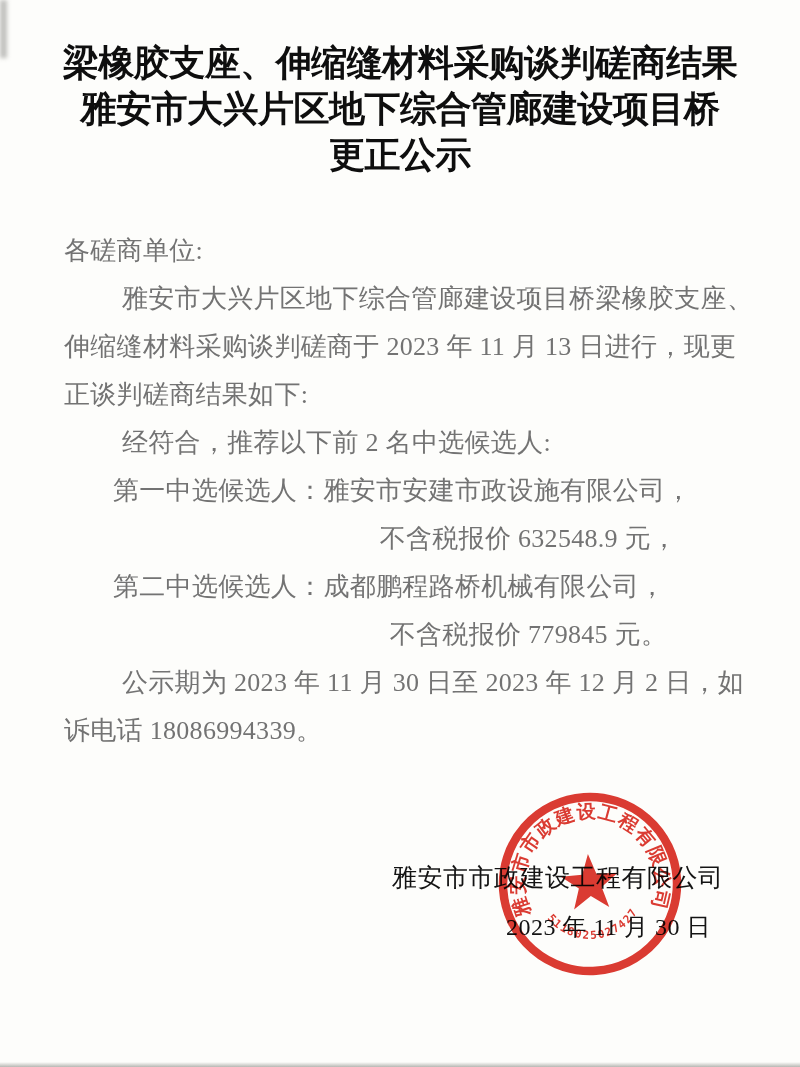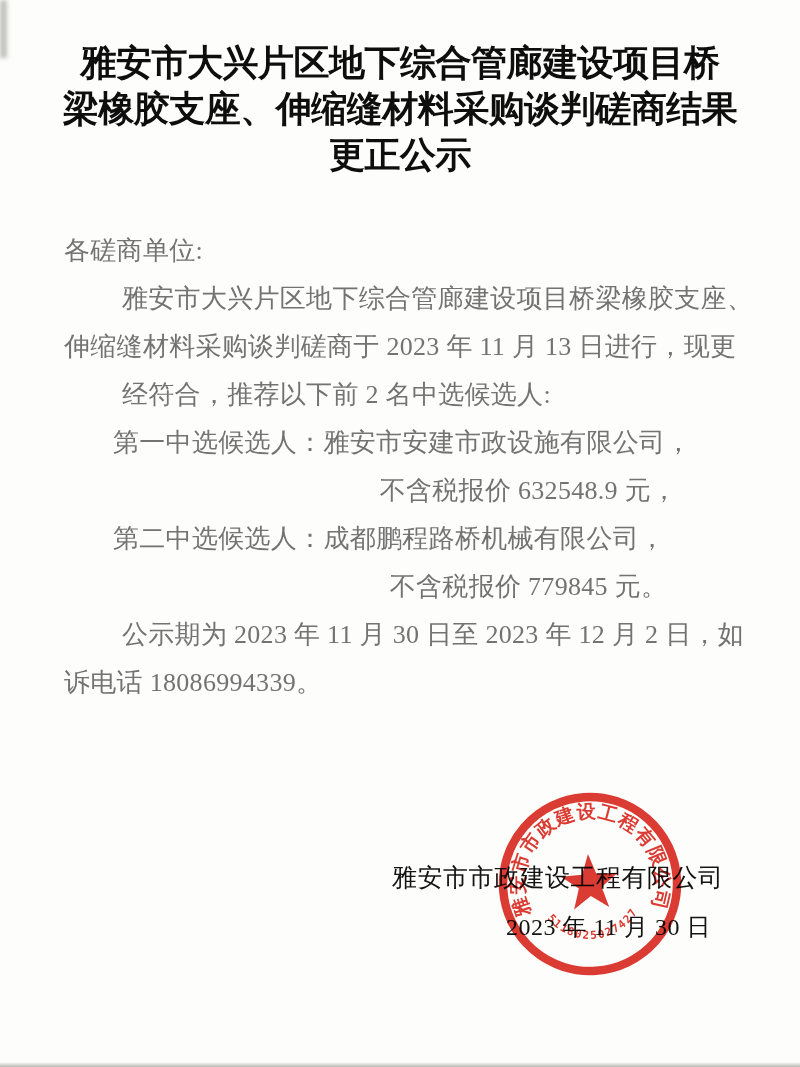--- a/index.html
+++ b/index.html
@@ -81,29 +81,30 @@
   }
 </style>
 </head>
 <body>
 
 <div class="page">
 
   <div class="smudge-topleft"></div>
 
   <div class="title">
+    <div>梁橡胶支座、伸缩缝材料采购谈判磋商结果</div>
     <div>雅安市大兴片区地下综合管廊建设项目桥</div>
-    <div>梁橡胶支座、伸缩缝材料采购谈判磋商结果</div>
     <div>更正公示</div>
   </div>
 
   <div class="body-block">
     <div class="line flush">各磋商单位:</div>
     <div class="line para">雅安市大兴片区地下综合管廊建设项目桥梁橡胶支座、</div>
     <div class="line flush">伸缩缝材料采购谈判磋商于 2023 年 11 月 13 日进行，现更</div>
+    <div class="line flush">正谈判磋商结果如下:</div>
     <div class="line para">经符合，推荐以下前 2 名中选候选人:</div>
     <div class="line label">第一中选候选人：雅安市安建市政设施有限公司，</div>
     <div class="line price">不含税报价 632548.9 元，</div>
     <div class="line label">第二中选候选人：成都鹏程路桥机械有限公司，</div>
     <div class="line price">不含税报价 779845 元。</div>
     <div class="line para">公示期为 2023 年 11 月 30 日至 2023 年 12 月 2 日，如</div>
     <div class="line flush">诉电话 18086994339。</div>
   </div>
 
   <div class="signature-company">雅安市市政建设工程有限公司</div>

